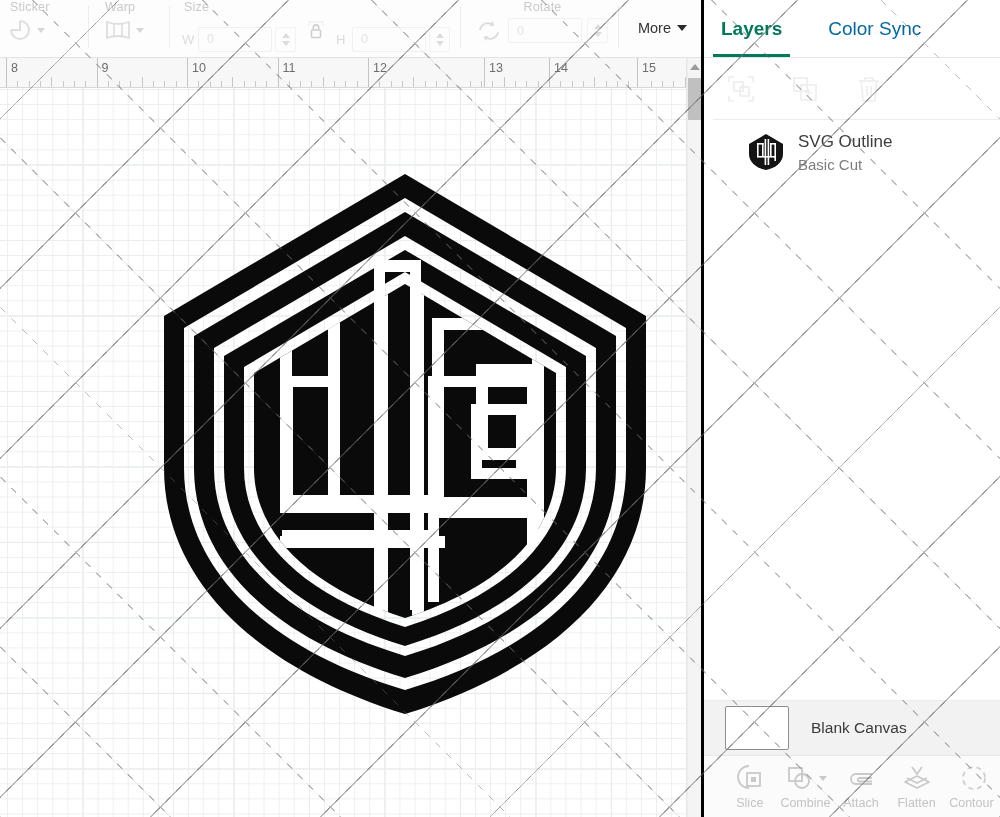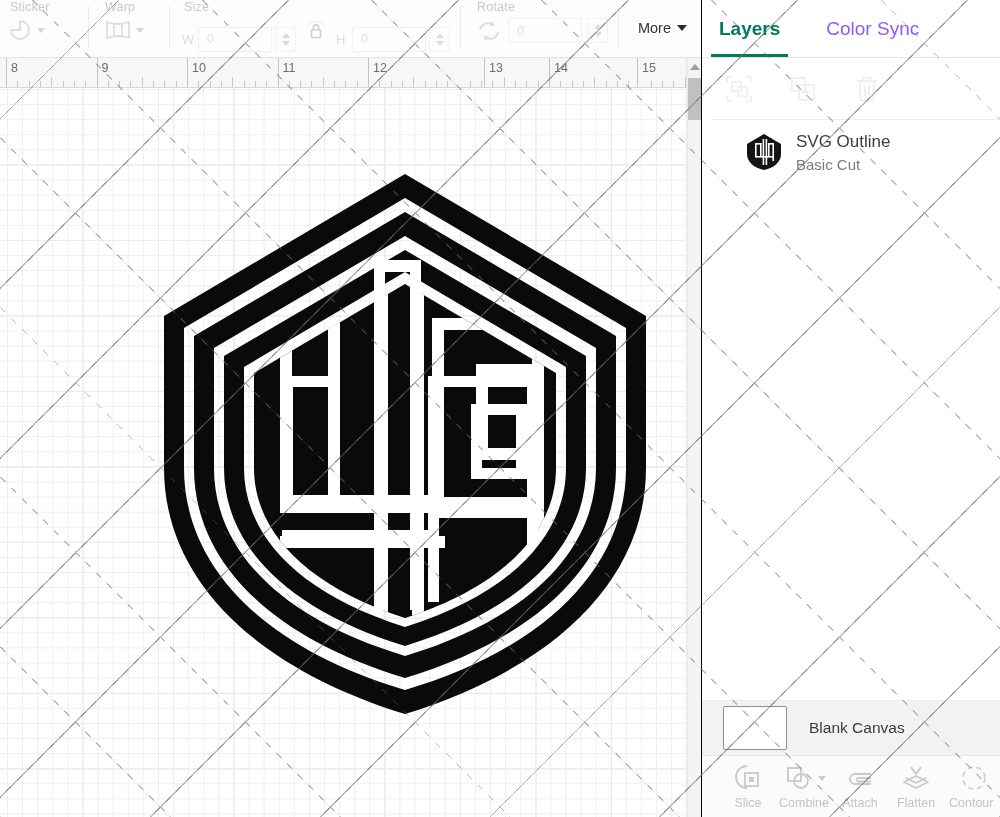--- a/index.html
+++ b/index.html
@@ -109,24 +109,24 @@
   }
   #vs-up { position:absolute; top:3px; left:2px; width:11px;height:11px;
     display:flex;align-items:center;justify-content:center; }
   #vs-up i { width:0;height:0;border-left:5px solid transparent;border-right:5px solid transparent;border-bottom:6px solid #9b9b9b; }
   #vs-thumb { position:absolute; top:20px; left:1px; width:13px; height:42px; background:#c0c0c0; border-radius:1px; }
   #vs-track-edge { position:absolute; left:0; top:0; width:1px; height:759px; background:#ededed; }
 
   
   #rpanel {
     position:absolute; left:701px; top:0; width:299px; height:817px;
-    background:#ffffff; border-left:1px solid #000000; z-index:14;
+    background:#ffffff; border-left:3px solid #000000; z-index:14;
   }
   #tabs { position:relative; height:58px; display:flex; align-items:center; padding-left:9px; gap:30px;}
-  .tab { font-size:19px; color:#8b5cf6; position:relative; height:58px; display:flex; align-items:center; padding:0 8px; cursor:pointer;}
+  .tab { font-size:19px; color:#0369a1; position:relative; height:58px; display:flex; align-items:center; padding:0 8px; cursor:pointer;}
   .tab.active { color:#00795c; font-weight:bold; }
   .tab.active .ul { position:absolute; left:0; bottom:0; width:100%; height:4px; background:#00795c; }
   #tabs-divider { position:absolute; left:0; top:57px; width:100%; height:1px; background:#e6e6e6; }
 
   #layer-actions { height:62px; display:flex; align-items:center; padding-left:22px; gap:34px; position:relative; }
   #actions-divider { position:absolute; left:9px; right:0; bottom:0; height:1px; background:#ececec; }
 
   #layer-list { position:absolute; left:0; top:122px; right:0; bottom:117px; overflow:hidden; }
   .layer-row { display:flex; align-items:center; gap:14px; padding:10px 0 10px 44px; }
   .layer-thumb { width:36px;height:38px; flex:0 0 auto; }
@@ -219,21 +219,21 @@
           <span class="spin">
               <i class="up"></i>
               <i class="dn"></i>
             </span>
         </div>
       </div>
     </div>
 
     <div class="tb-sep" style="margin-left:10px;"></div>
 
-    <div class="tb-group" style="padding-left:14px;">
+    <div class="tb-group" style="padding-left:14px;align-items:center;">
       <div class="tb-label">Rotate</div>
       <div class="tb-row">
         <span class="icon-btn">
           <svg width="28" height="24" viewBox="0 0 28 24">
             <path d="M5 11 a8 8 0 0 1 13 -5" fill="none" stroke="#dcdcdc" stroke-width="1.8"></path>
             <path d="M23 13 a8 8 0 0 1 -13 5" fill="none" stroke="#dcdcdc" stroke-width="1.8"></path>
             <path d="M18 2 L19 7 L14 6.5 Z" fill="#dcdcdc"></path>
             <path d="M10 22 L9 17 L14 17.5 Z" fill="#dcdcdc"></path>
           </svg>
         </span>

